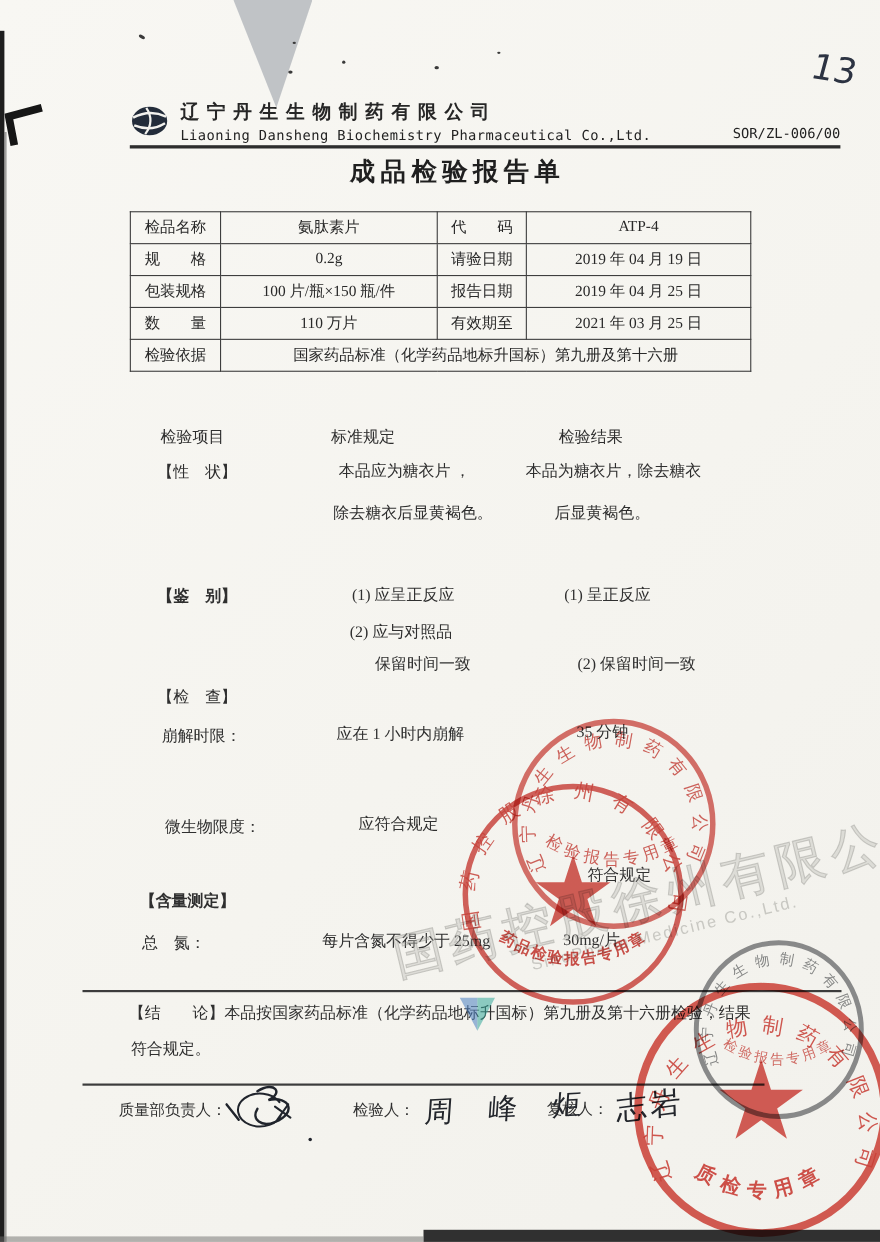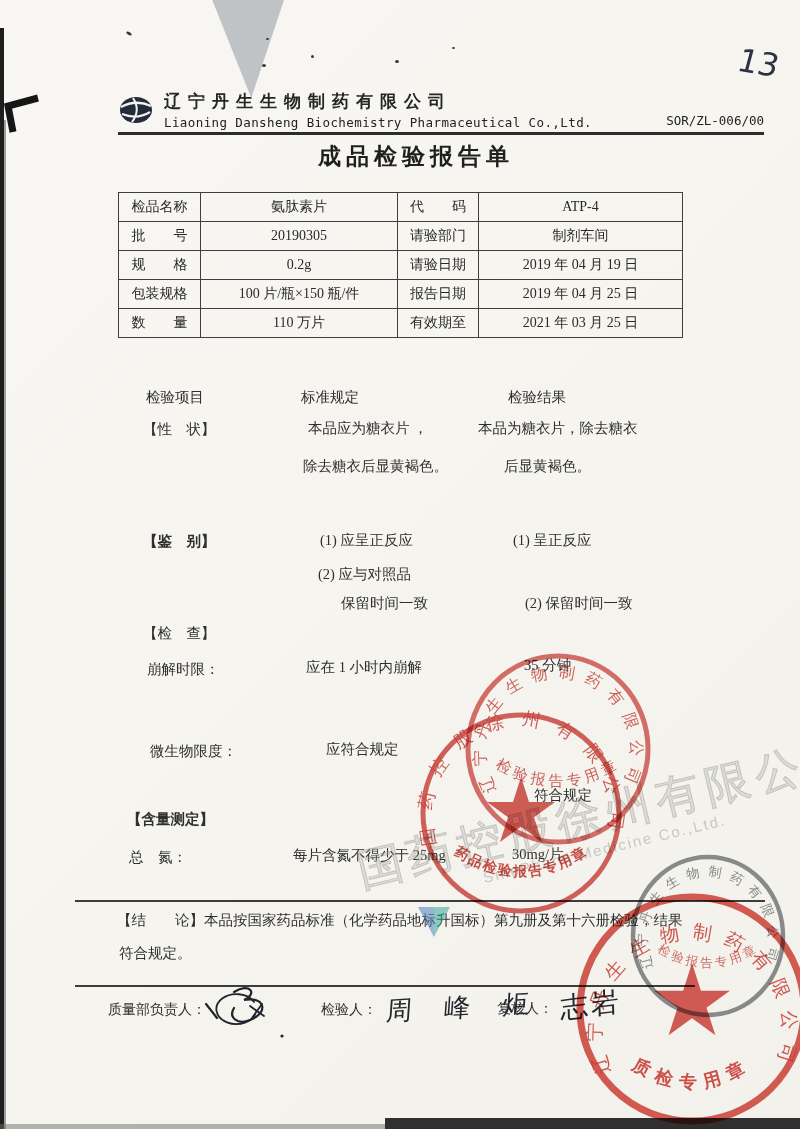--- a/index.html
+++ b/index.html
@@ -88,42 +88,40 @@
         <col style="width:204px">
       </colgroup>
     <tbody>
         <tr>
       <td>检品名称</td>
       <td>氨肽素片</td>
       <td>代　　码</td>
       <td>ATP-4</td>
     </tr>
     <tr>
-      <td>批　　号</td>
-      <td>20190305</td>
-      <td>请验部门</td>
-      <td>制剂车间</td>
-    </tr>
-    <tr>
       <td>规　　格</td>
       <td>0.2g</td>
       <td>请验日期</td>
       <td>2019 年 04 月 19 日</td>
     </tr>
     <tr>
       <td>包装规格</td>
       <td>100 片/瓶×150 瓶/件</td>
       <td>报告日期</td>
       <td>2019 年 04 月 25 日</td>
     </tr>
     <tr>
       <td>数　　量</td>
       <td>110 万片</td>
       <td>有效期至</td>
       <td>2021 年 03 月 25 日</td>
+    </tr>
+    <tr>
+      <td>检验依据</td>
+      <td colspan="3">国家药品标准（化学药品地标升国标）第九册及第十六册</td>
     </tr>
   </tbody>
     </table>
 
   <div class="txt" style="left:146px;top:388px;">检验项目</div>
   <div class="txt" style="left:301px;top:388px;">标准规定</div>
   <div class="txt" style="left:508px;top:388px;">检验结果</div>
 
   <div class="txt" style="left:143px;top:420px;">【性　状】</div>
   <div class="txt" style="left:308px;top:419px;">本品应为糖衣片 ，</div>

